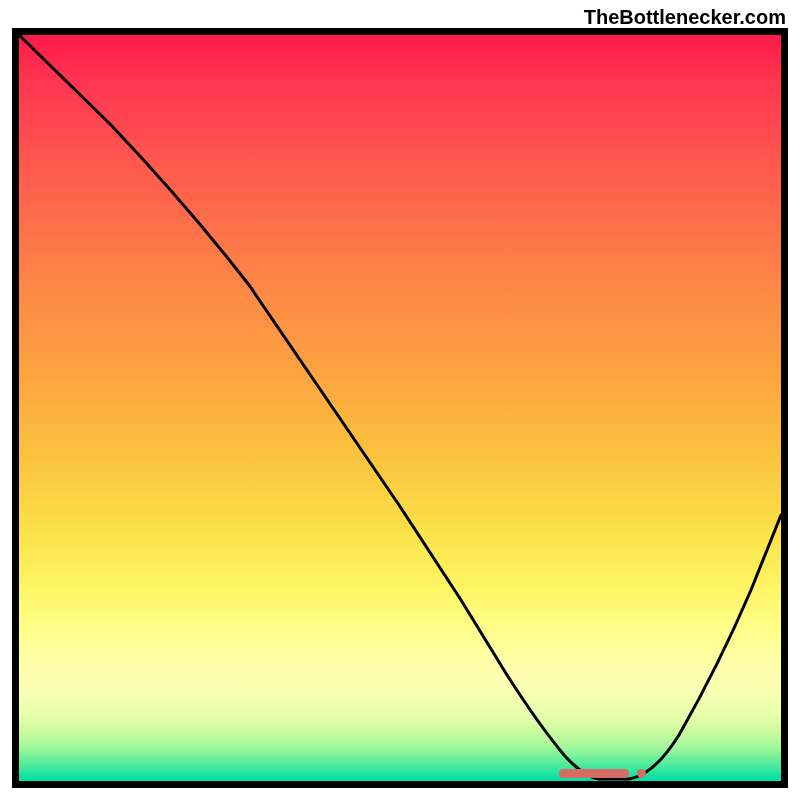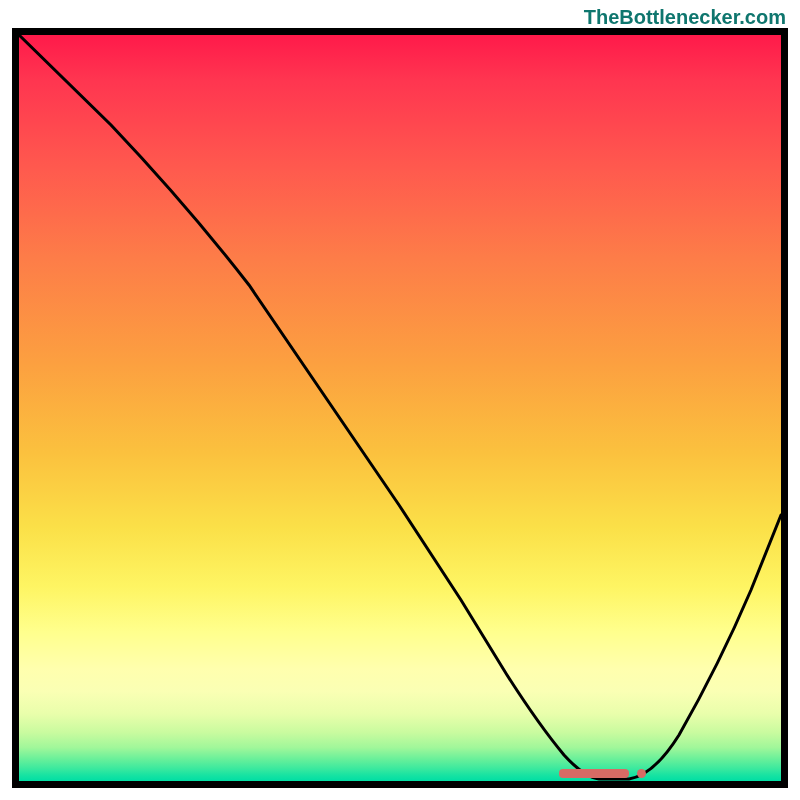--- a/index.html
+++ b/index.html
@@ -10,21 +10,21 @@
     background: #fff;
     font-family: Arial, sans-serif;
     position: relative;
   }
   .watermark {
     position: absolute;
     top: 6px;
     right: 14px;
     font-size: 20px;
     font-weight: bold;
-    color: #0f766e;
+    color: #000000;
     z-index: 10;
     font-family: Arial, sans-serif;
   }
   .frame {
     position: absolute;
     left: 12px;
     top: 28px;
     width: 776px;
     height: 760px;
     background: #000;

